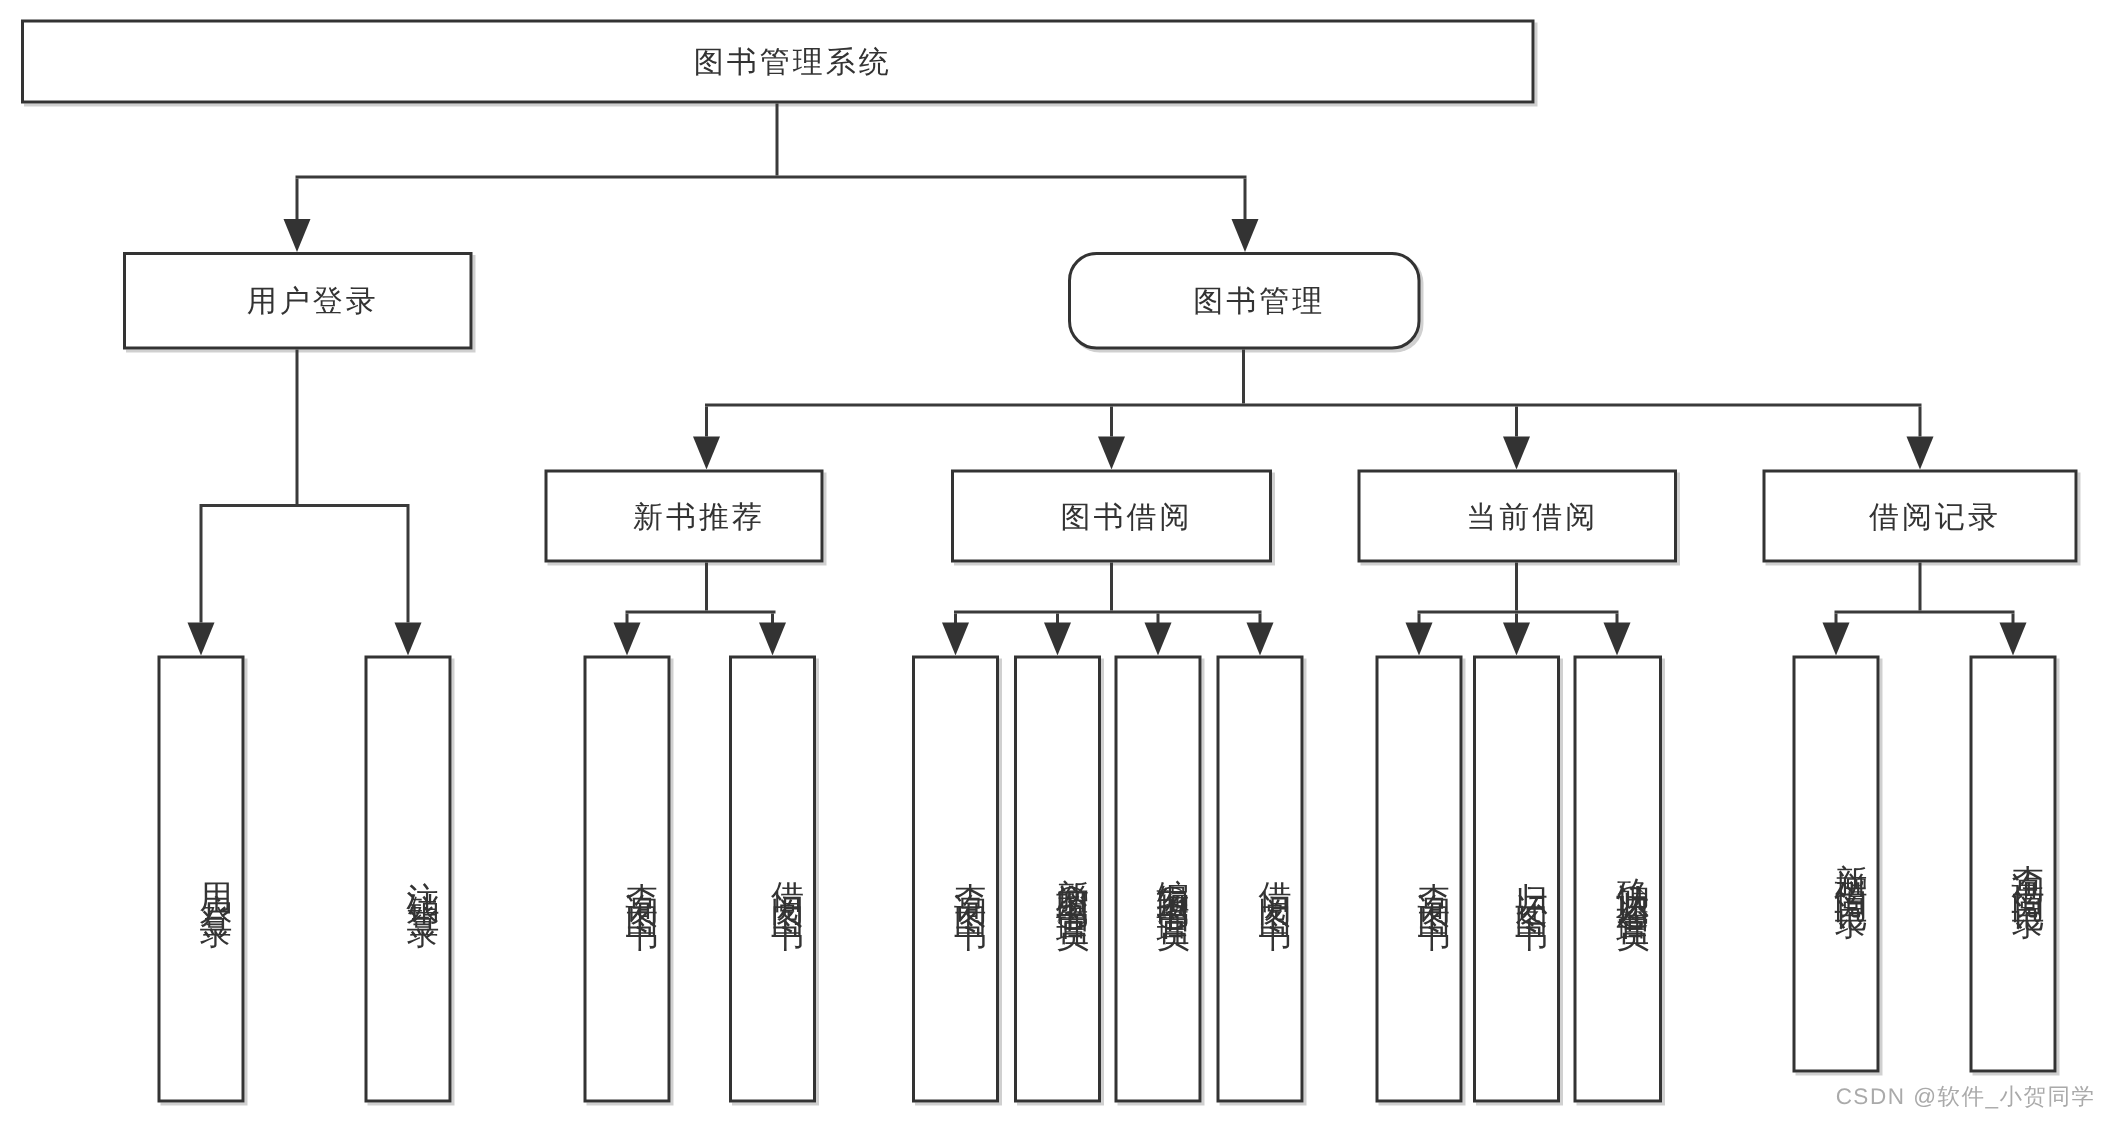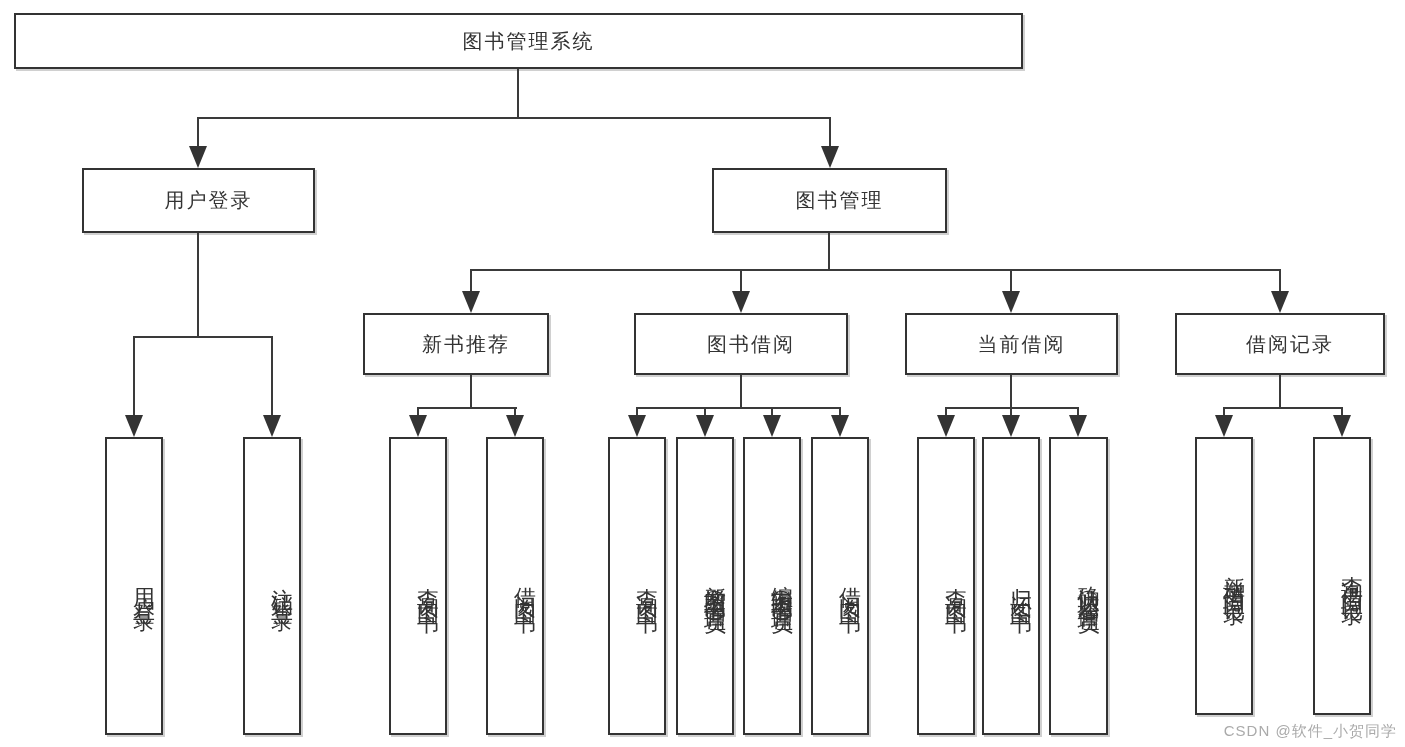--- a/index.html
+++ b/index.html
@@ -73,21 +73,21 @@
   <div class="hbox" style="left:14px; top:13px; width:1009px; height:56px;">图书管理系统</div>
 
   <div class="line" style="left:517px; top:69px; width:2px; height:48px;"></div>
   <div class="line" style="left:197px; top:117px; width:634px; height:2px;"></div>
   <div class="line" style="left:197px; top:119px; width:2px; height:29px;"></div>
   <div class="line" style="left:829px; top:119px; width:2px; height:29px;"></div>
   <div class="arrow" style="left:189px; top:146px;"></div>
   <div class="arrow" style="left:821px; top:146px;"></div>
 
   <div class="hbox" style="left:82px; top:168px; width:233px; height:65px;">用户登录</div>
-  <div class="hbox" style="left:712px; top:168px; width:235px; height:65px;">图书管理</div>
+  <div class="hbox" style="left:712px; top:168px; width:235px; height:65px;border-radius:19px;">图书管理</div>
 
   <div class="line" style="left:197px; top:233px; width:2px; height:103px;"></div>
   <div class="line" style="left:133px; top:336px; width:140px; height:2px;"></div>
   <div class="line" style="left:133px; top:338px; width:2px; height:77px;"></div>
   <div class="line" style="left:271px; top:338px; width:2px; height:77px;"></div>
   <div class="arrow" style="left:125px; top:415px;"></div>
   <div class="arrow" style="left:263px; top:415px;"></div>
 
   <div class="line" style="left:828px; top:233px; width:2px; height:36px;"></div>
   <div class="line" style="left:470px; top:269px; width:811px; height:2px;"></div>

